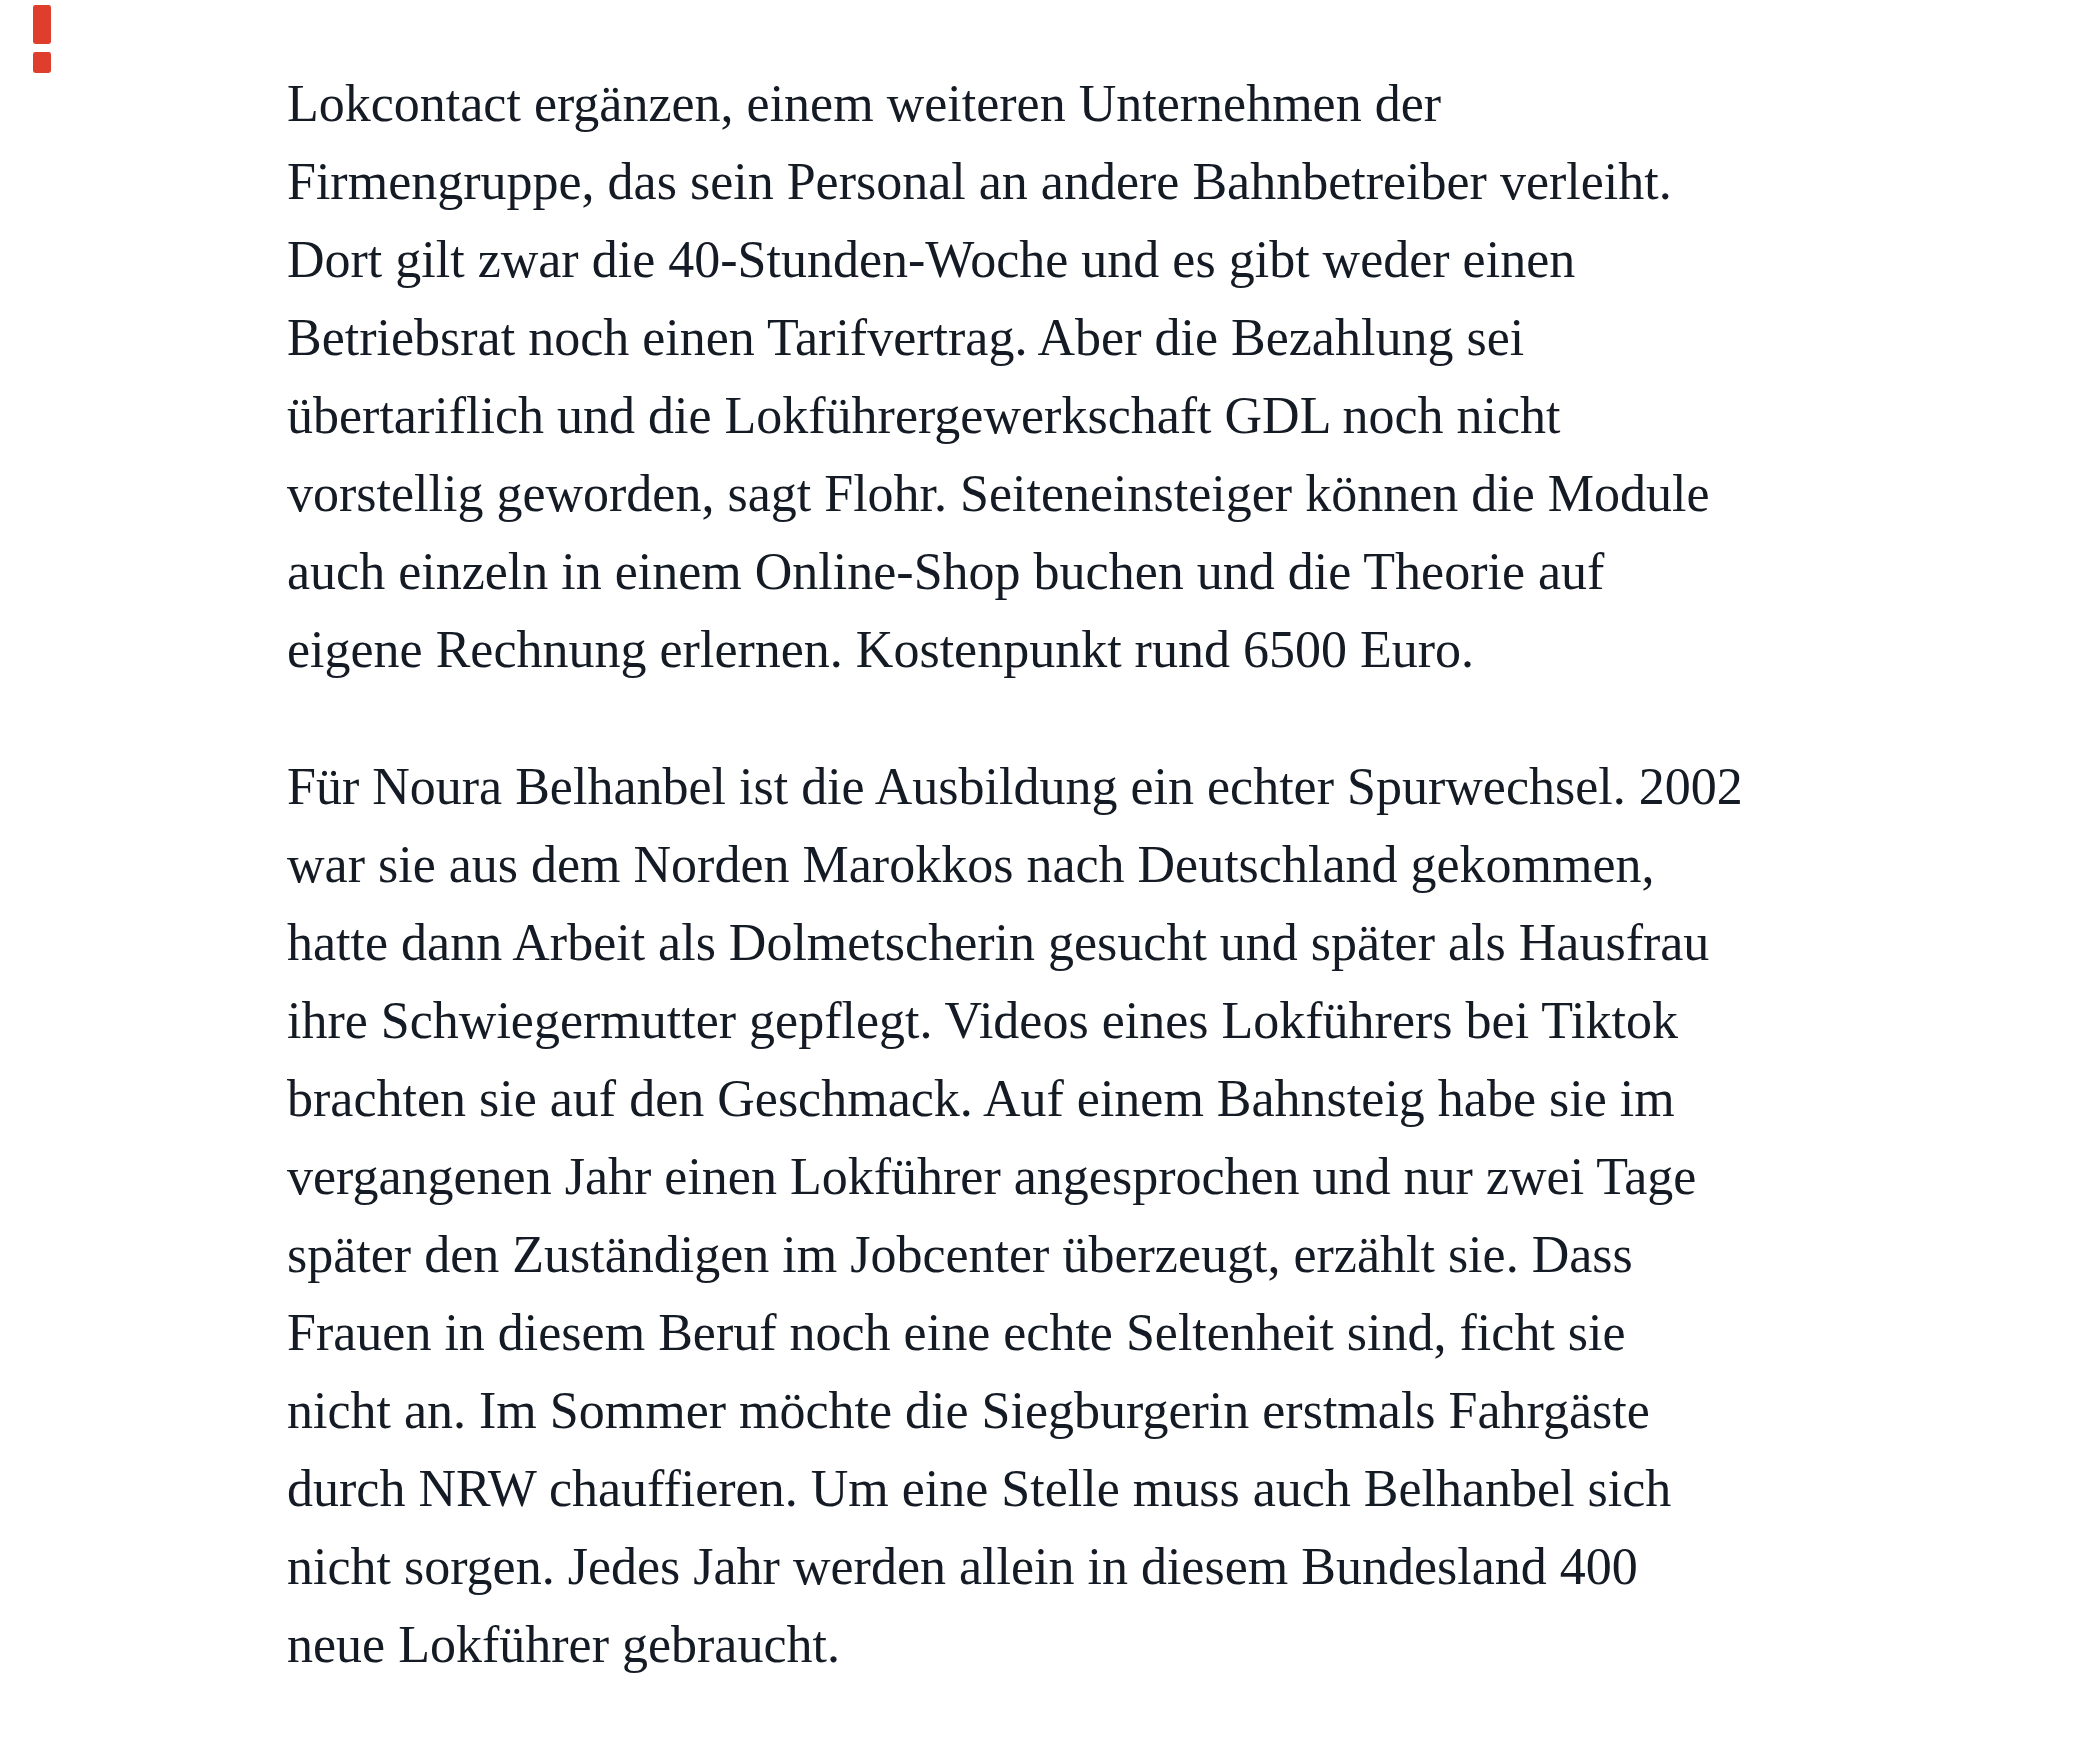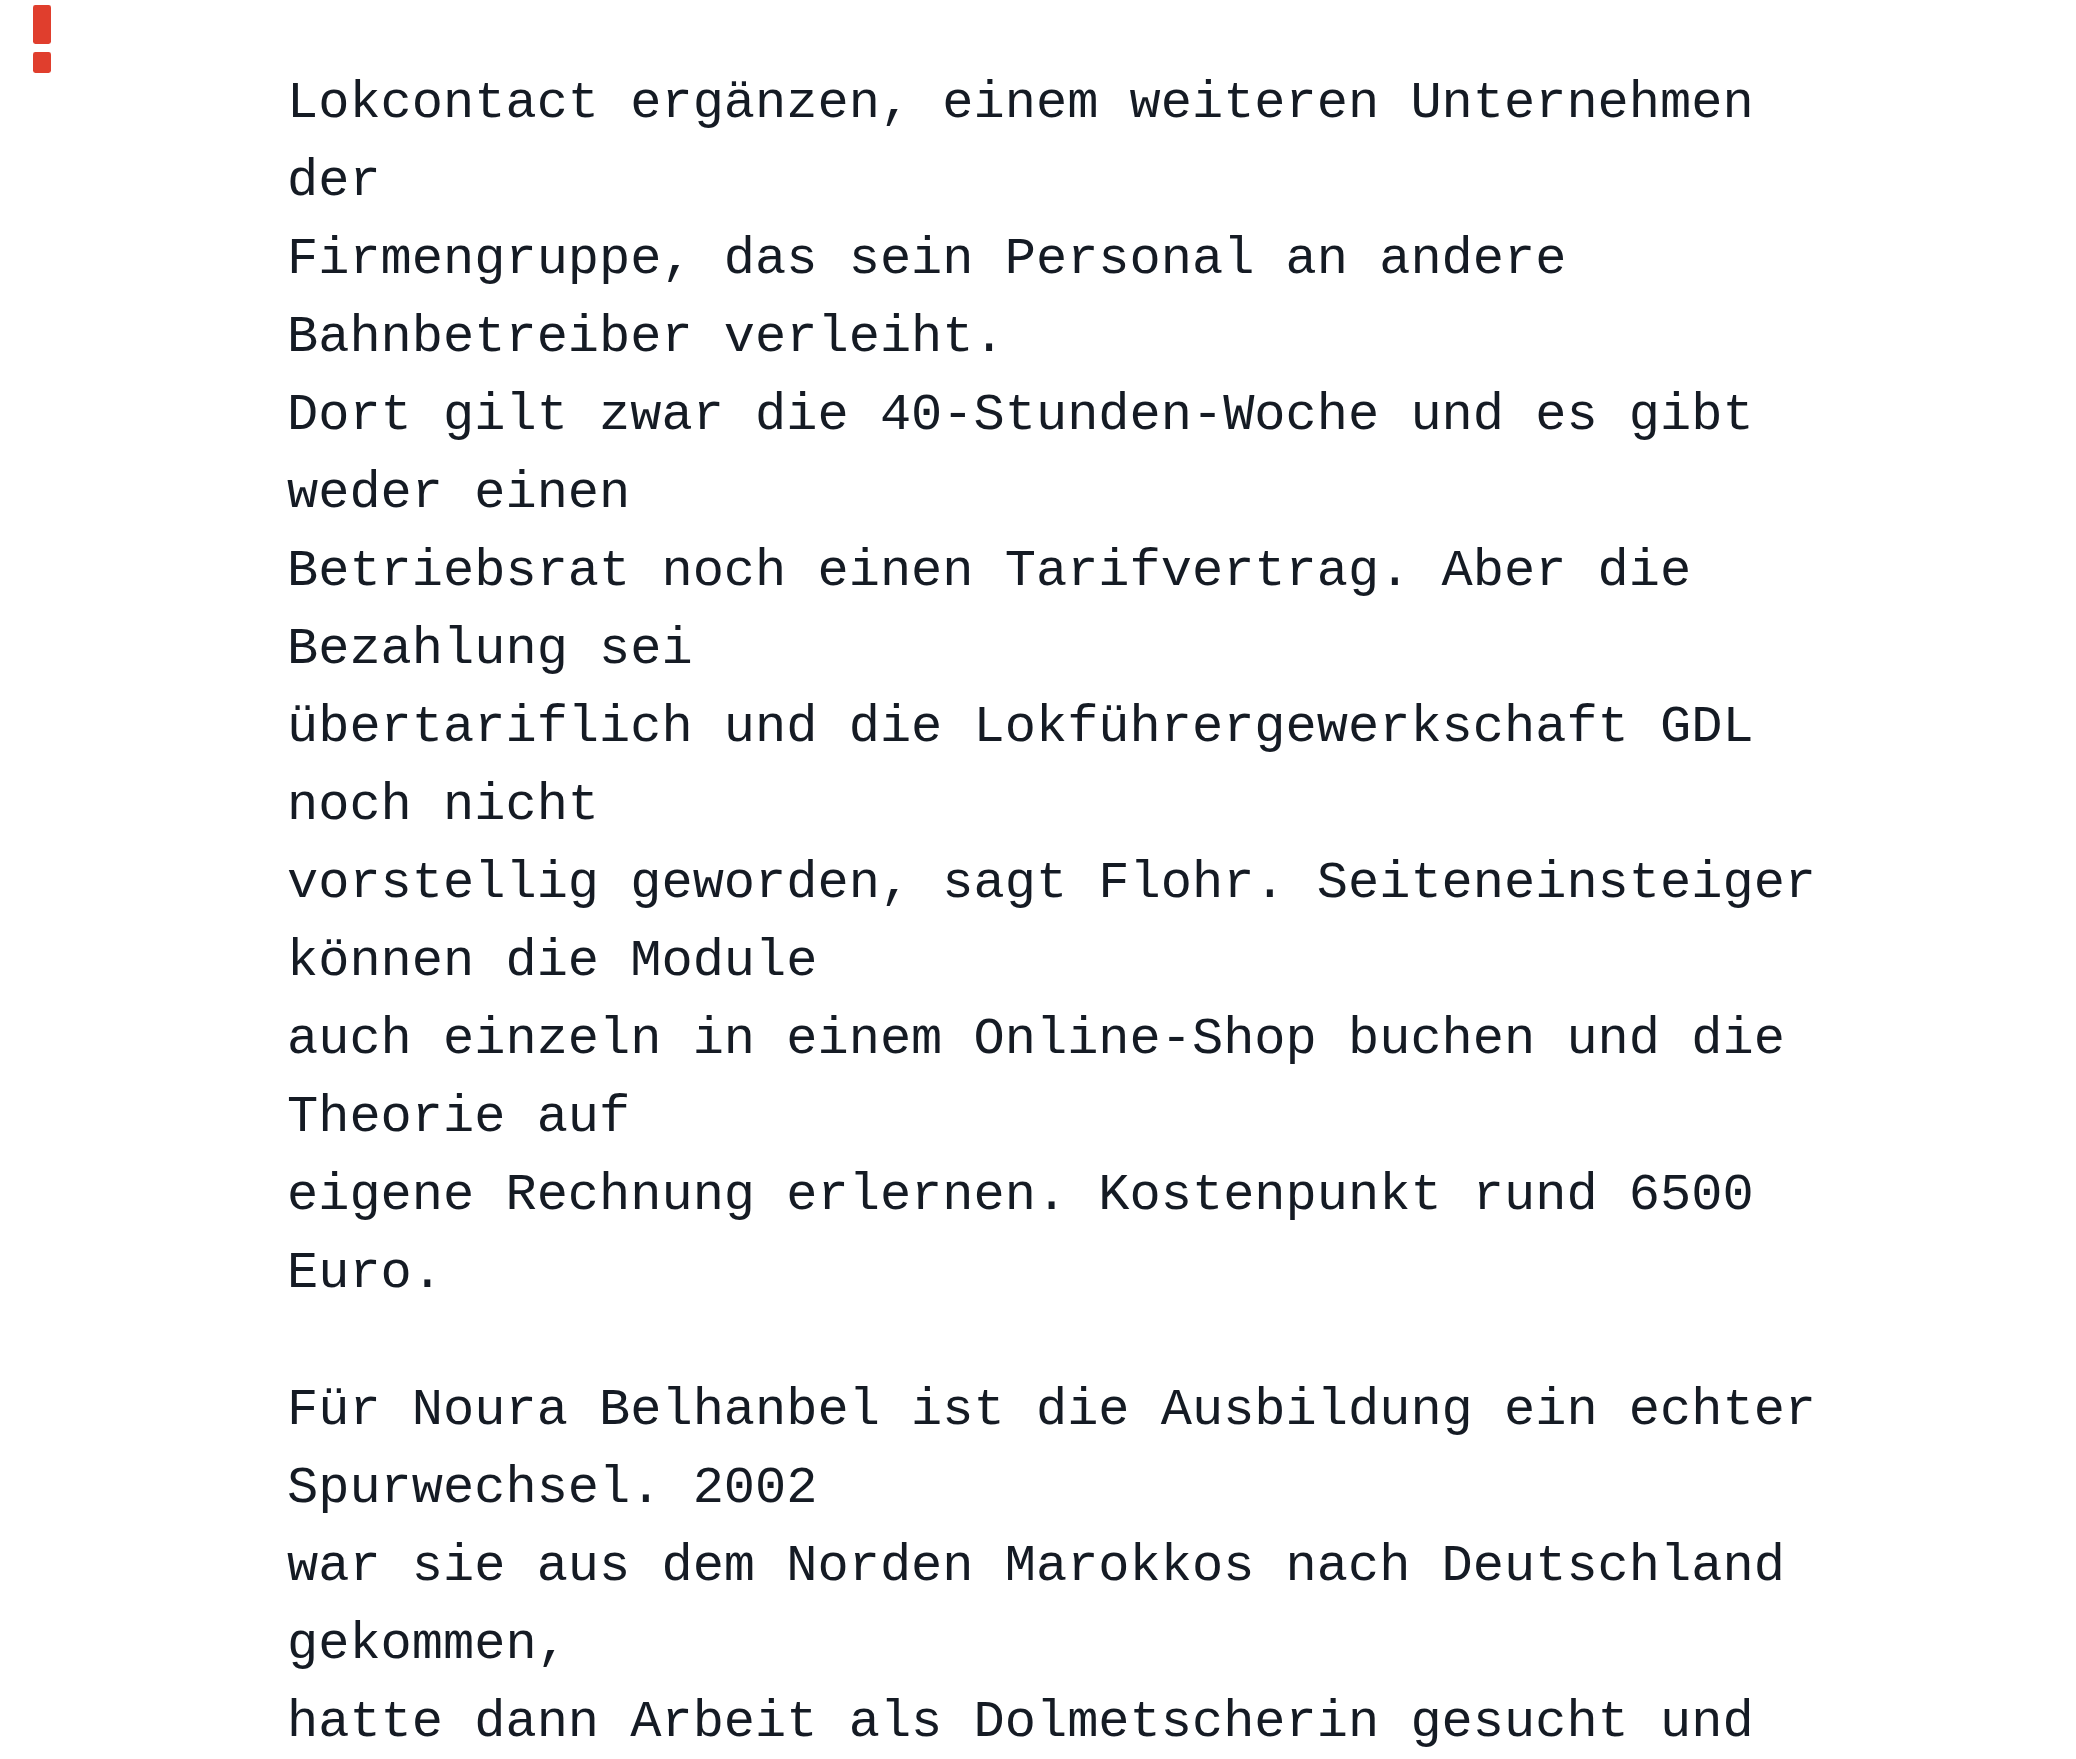--- a/index.html
+++ b/index.html
@@ -41,21 +41,20 @@
     top: 0;
     width: 1555px;
     font-family: "Liberation Serif", "DejaVu Serif", serif;
     font-size: 52px;
     line-height: 78px;
     font-weight: 400;
     letter-spacing: 0;
   }
   .article p {
     margin: 0;
-    font-family: Liberation Mono, monospace;
   }
   .article p.para-first {
     margin-top: 65px;
   }
   .article p + p {
     margin-top: 59px;
   }
 </style>
 </head>
 <body style="background: rgb(255, 255, 255); color: rgb(21, 27, 36);">

